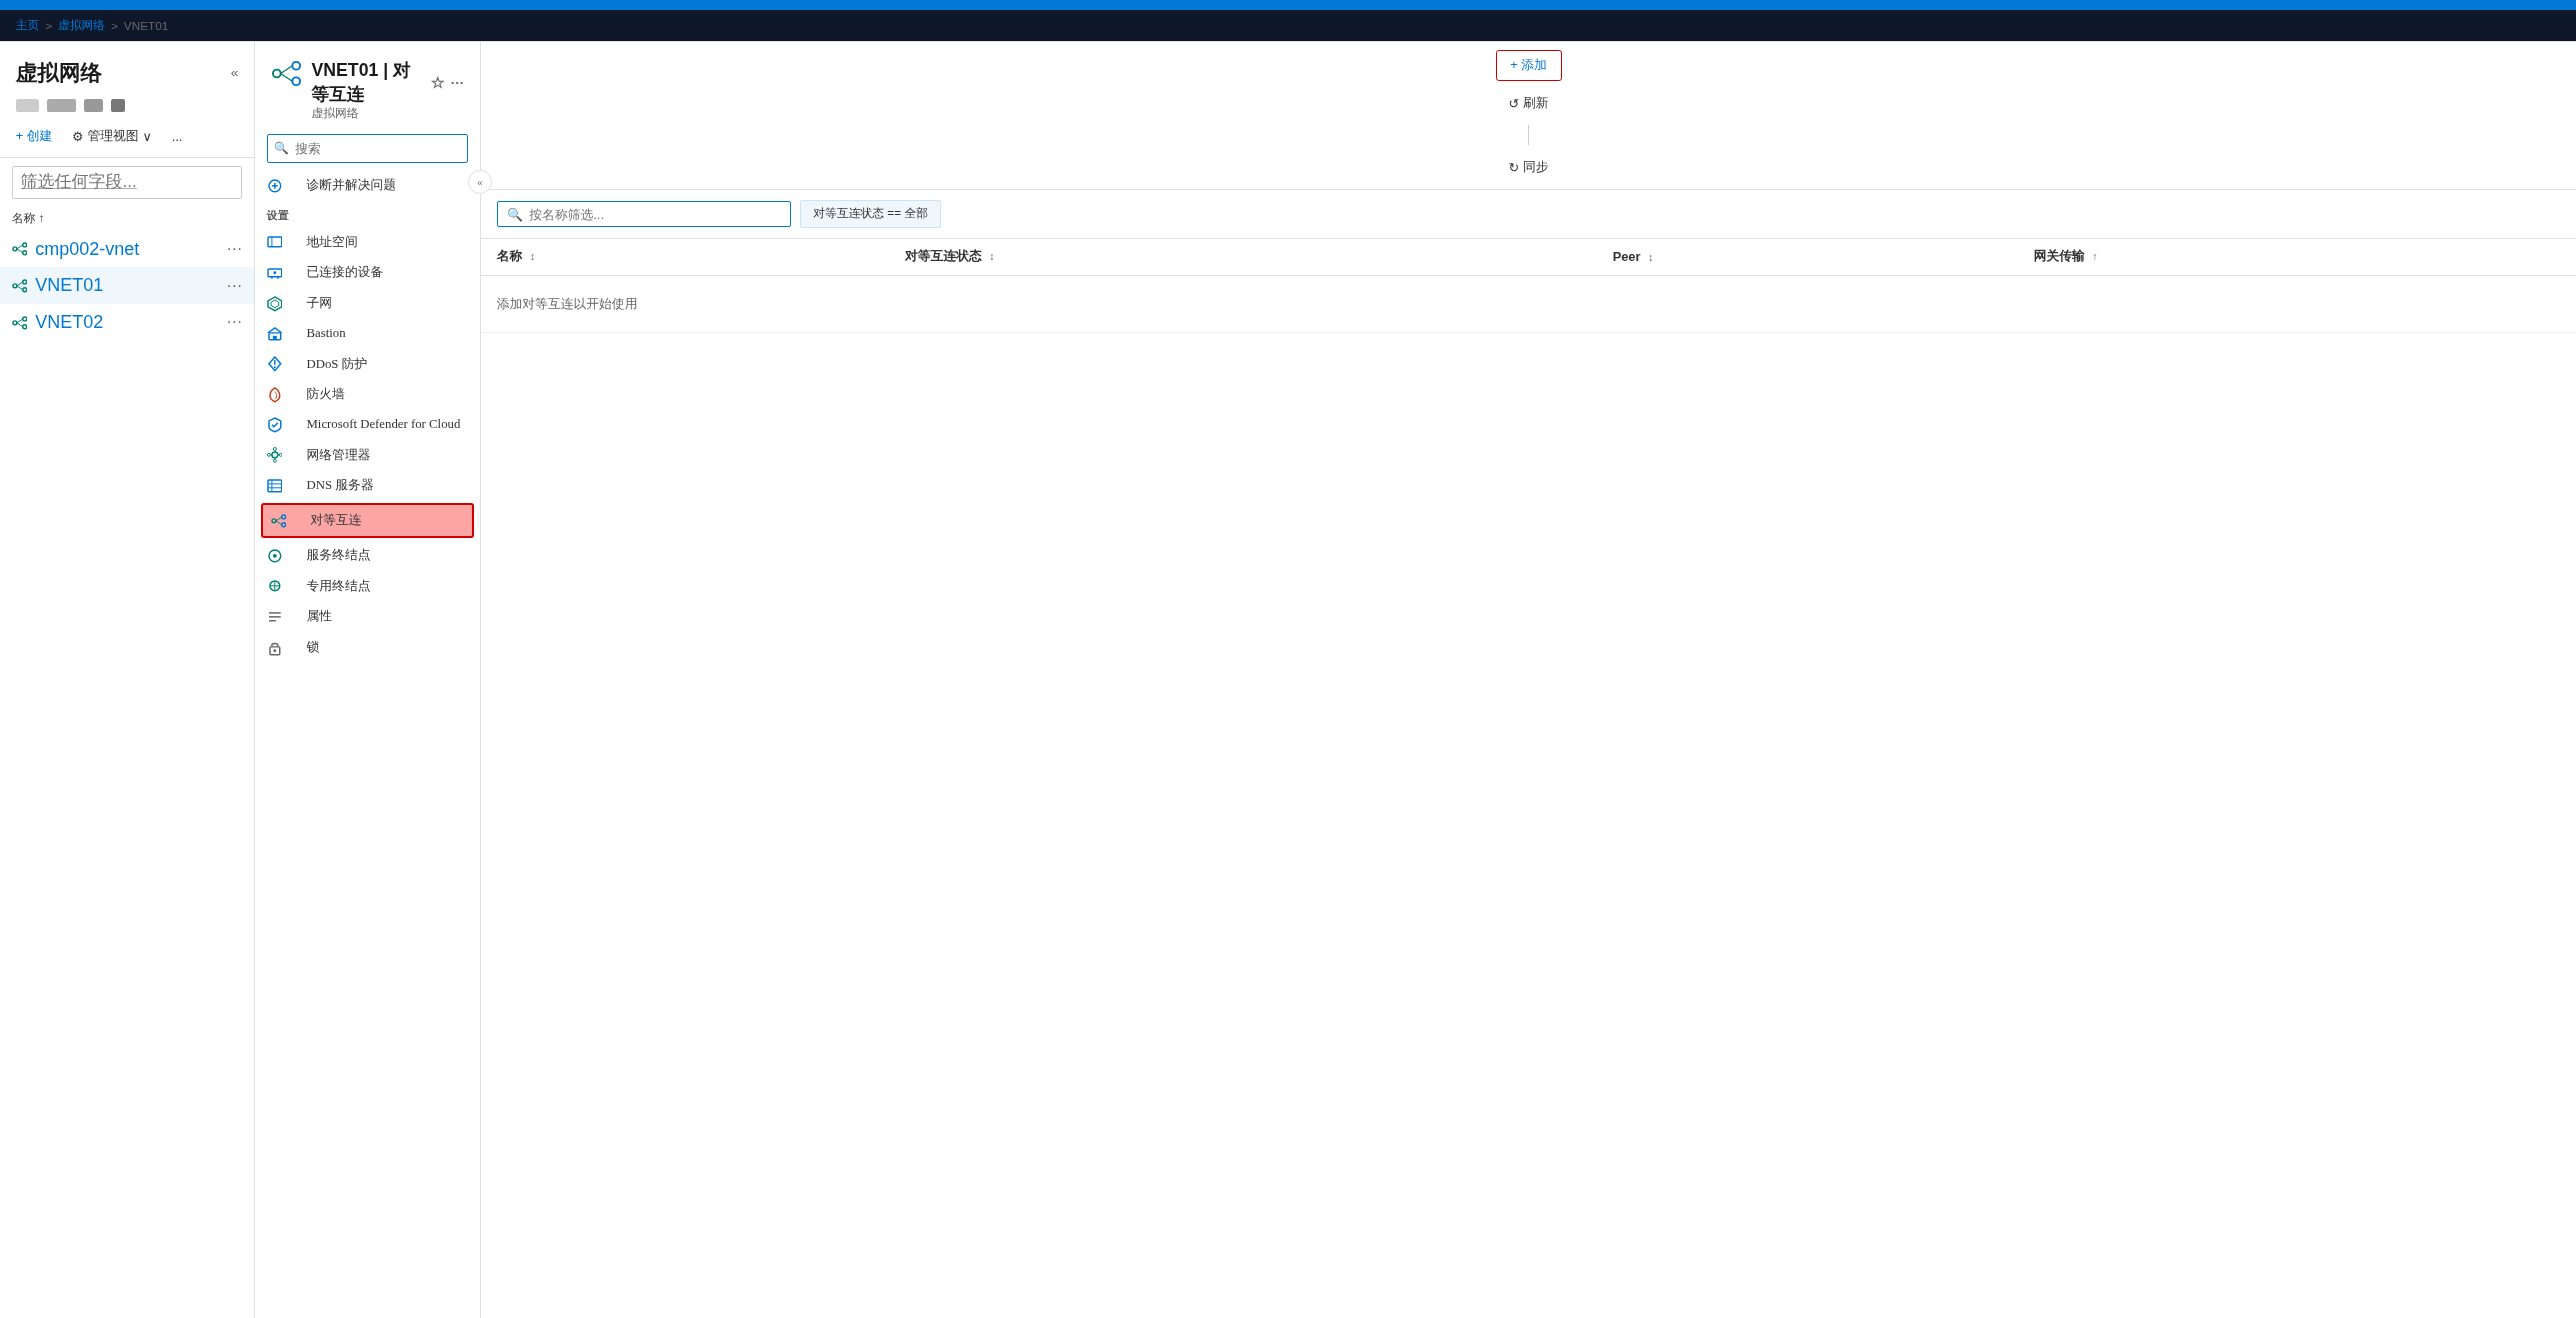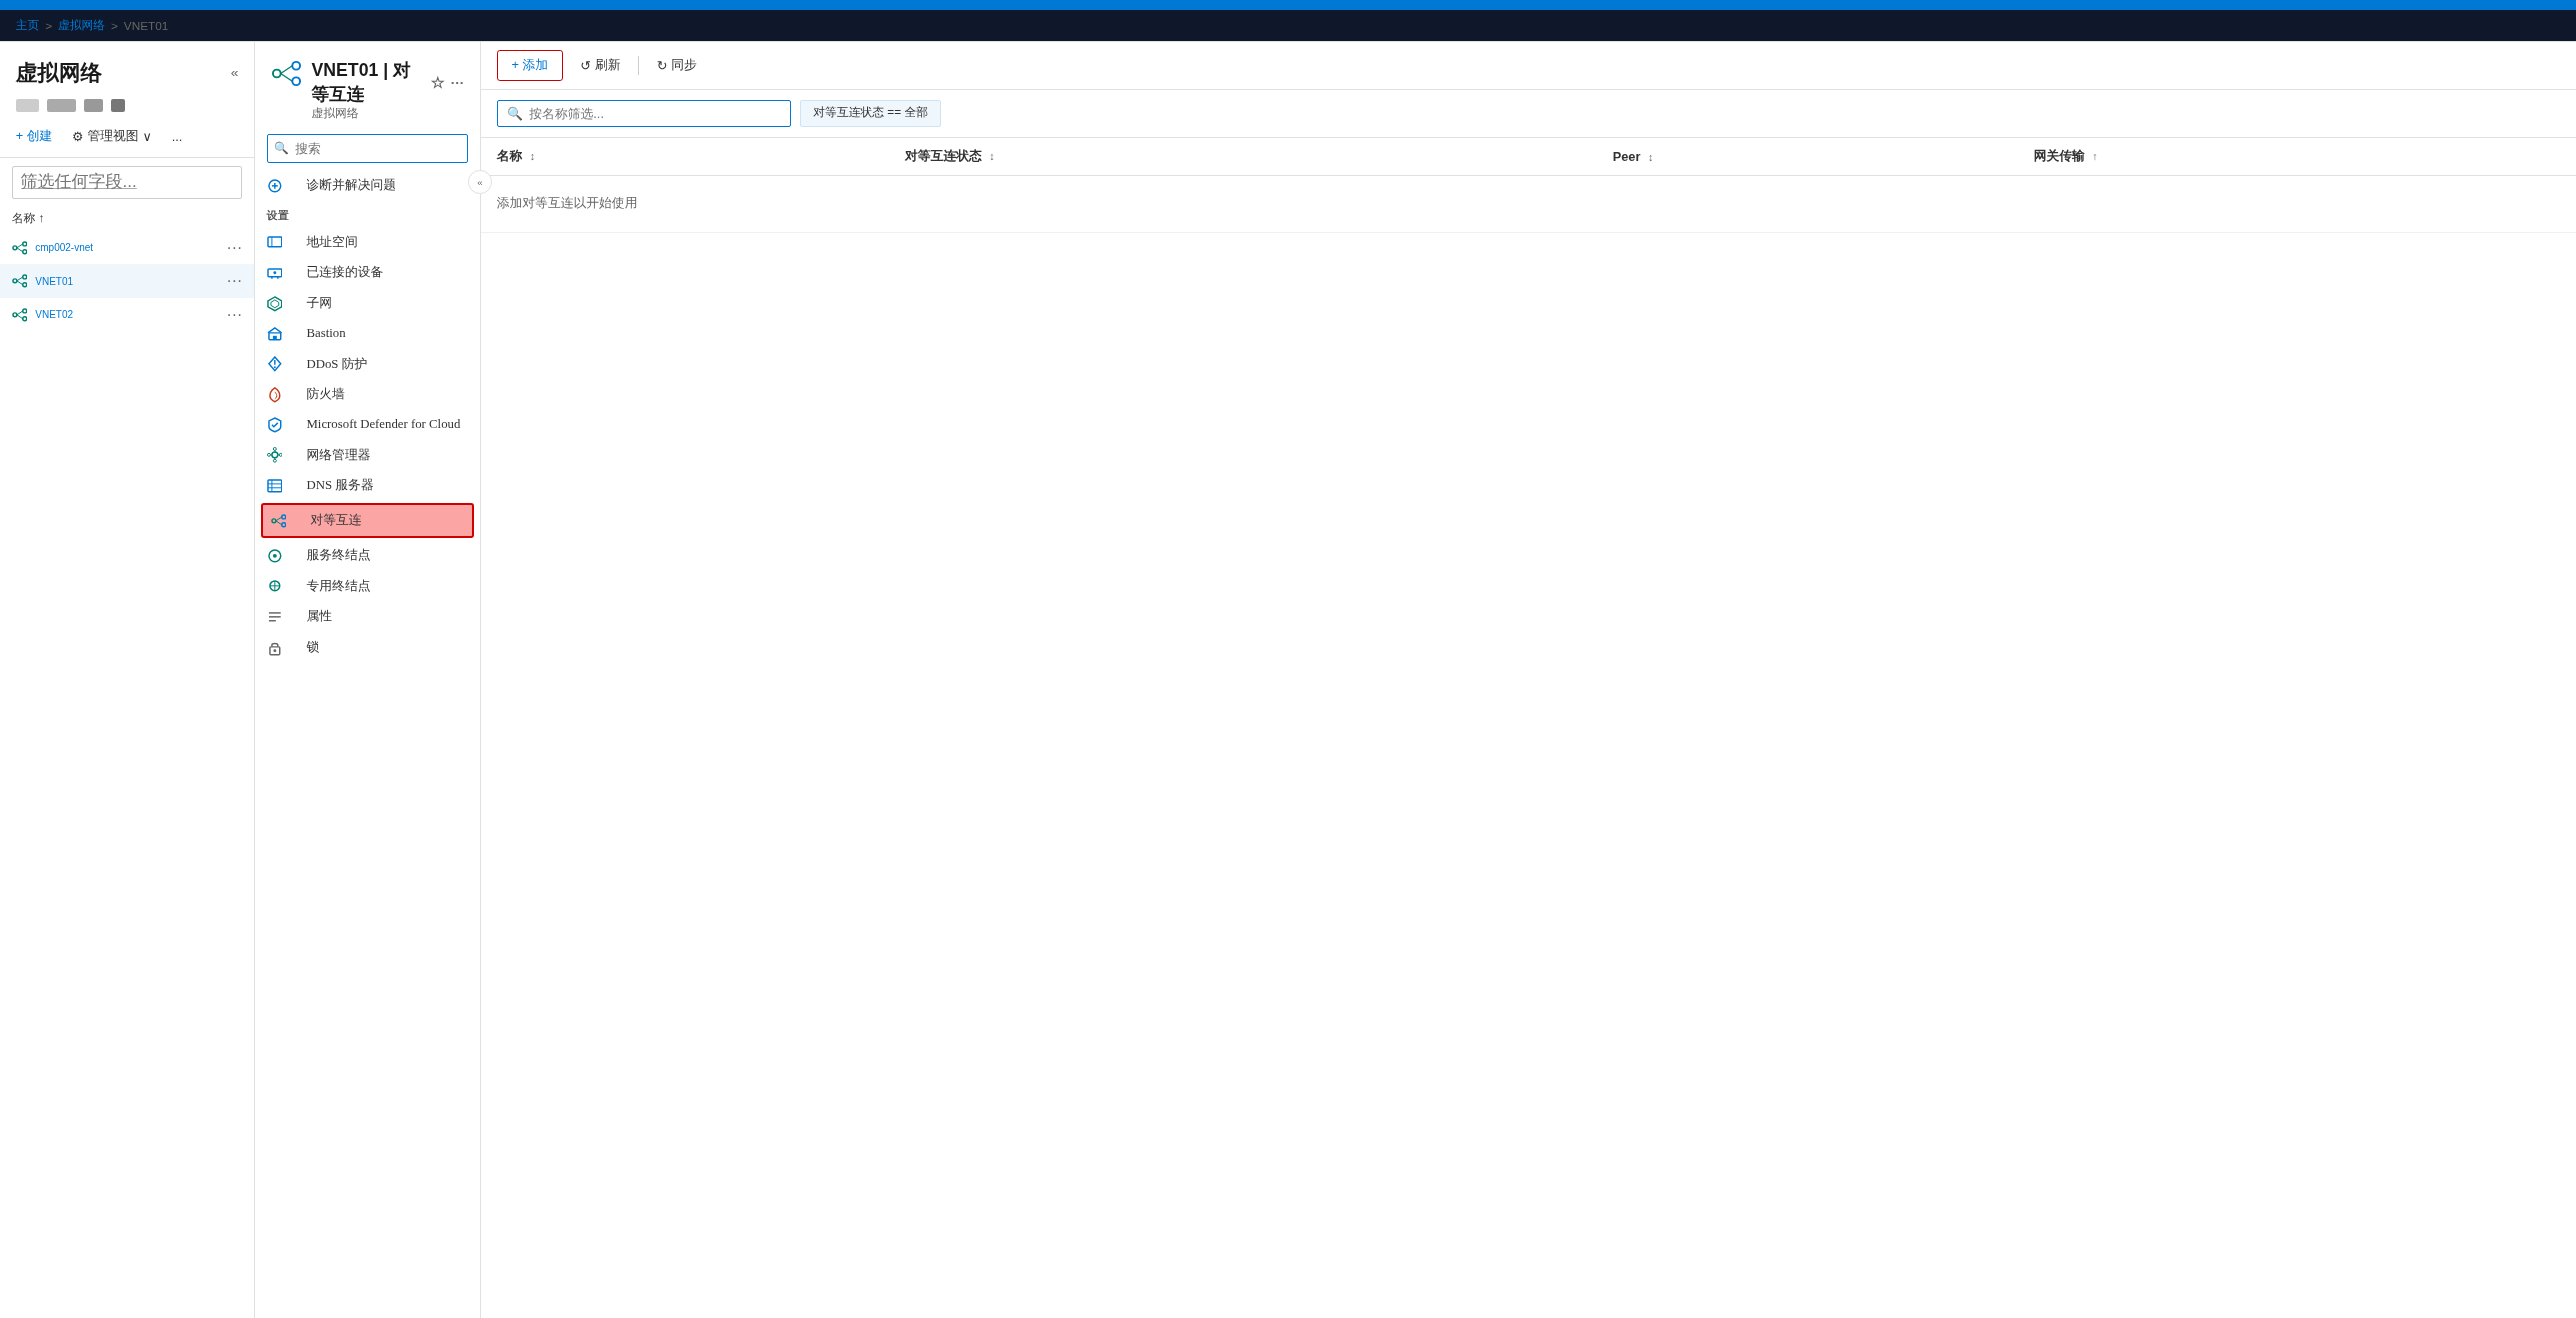--- a/index.html
+++ b/index.html
@@ -180,21 +180,21 @@
       justify-content: center;
     }
 
     .vnet-icon svg {
       width: 15.7px;
       height: 15.7px;
     }
 
     .list-item-name {
       color: #0078d4;
-      font-size: 10px;
+      font-size: 18px;
     }
 
     .list-item-menu {
       color: #666;
       font-size: 15.7px;
       cursor: pointer;
     }
 
     
     .middle-nav {
@@ -317,20 +317,21 @@
       overflow: hidden;
     }
 
     .content-toolbar {
       padding: 7.8px 15.7px;
       background: #fff;
       display: flex;
       align-items: center;
       gap: 7.8px;
       border-bottom: 1px solid #e0e0e0;
+      flex-direction: column;
     }
 
     .btn-add {
       display: flex;
       align-items: center;
       gap: 3.9px;
       padding: 5.9px 13.7px;
       background: #fff;
       color: #0078d4;
       border: 1.5px solid #c80000;

